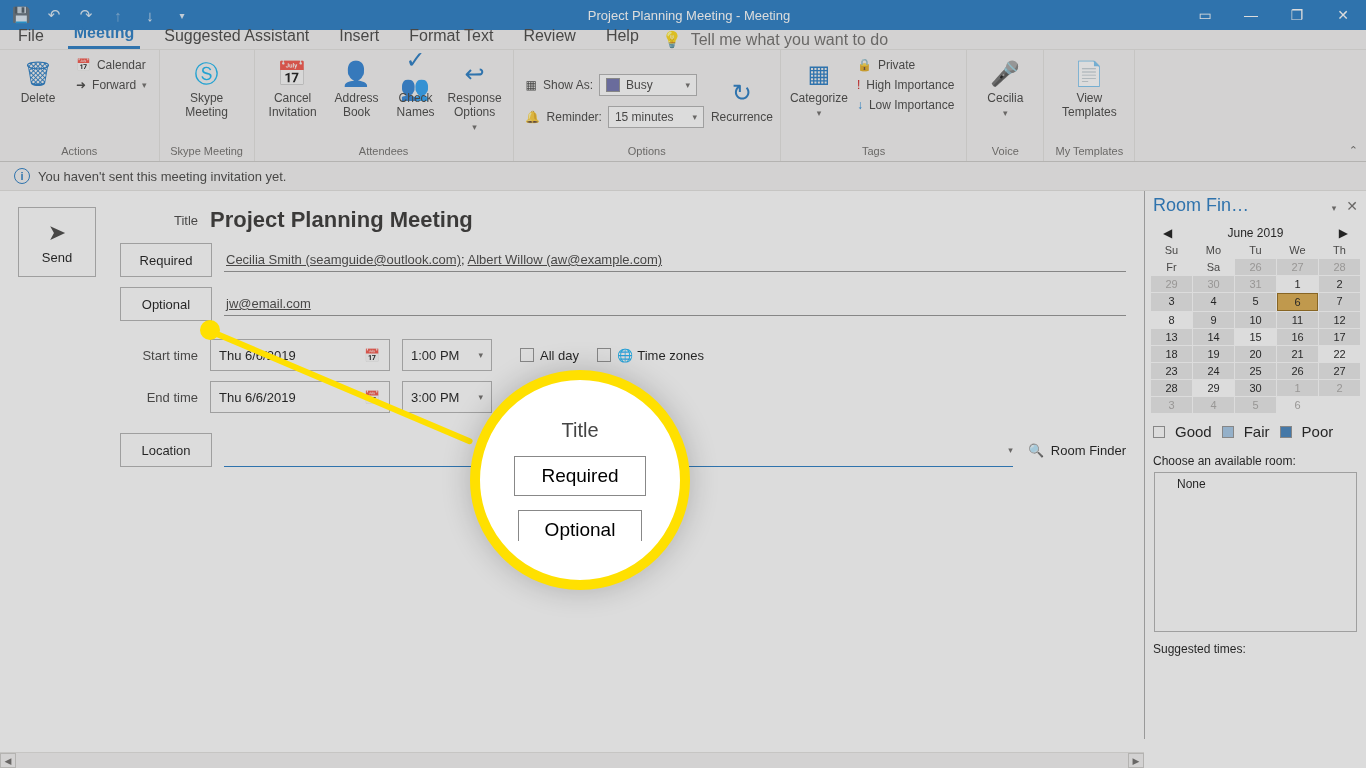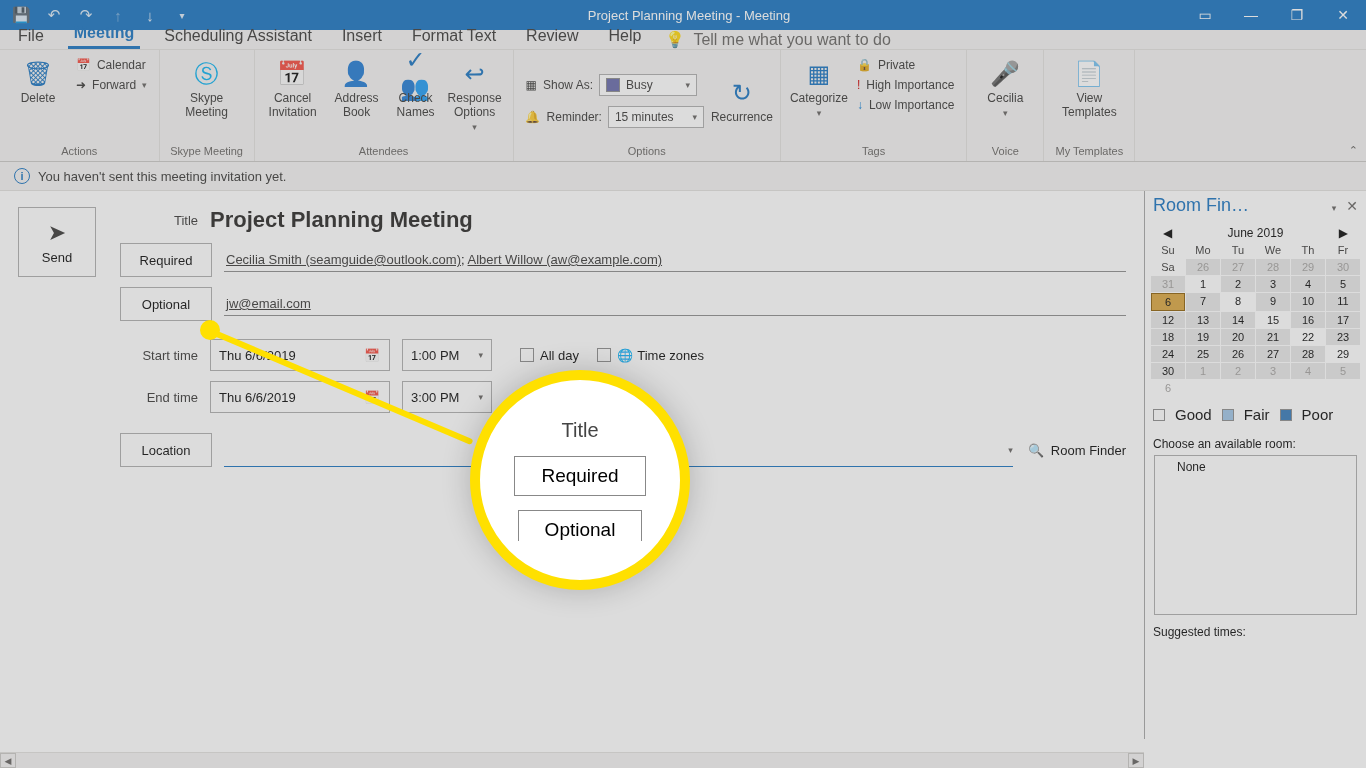--- a/index.html
+++ b/index.html
@@ -54,21 +54,21 @@
 .link { color: #106ebe; }
 .loc-row { border-bottom: 1px solid #106ebe; flex: 1; height: 34px; display: flex; align-items: center; justify-content: end; gap: 12px; }
 .roomfinder-btn { display: flex; align-items: center; gap: 6px; margin-left: 16px; font-size: 13px; }
 
 
 .roomfinder { width: 222px; border-left: 1px solid #a3a3a3; background: #fff; display: flex; flex-direction: column; font-size: 12px; }
 .rf-head { display: flex; justify-content: space-between; align-items: center; padding: 4px 8px; color: #106ebe; font-size: 18px; font-weight: 400; }
 .rf-close { color: #605e5c; font-size: 14px; }
 .cal { padding: 4px 6px; }
 .cal-head { display: flex; justify-content: space-between; align-items: center; font-size: 12px; padding: 2px 12px; }
-.cal-grid { display: grid; grid-template-columns: repeat(6, 1fr); text-align: center; font-size: 11px; gap: 1px; }
+.cal-grid { display: grid; grid-template-columns: repeat(5, 1fr); text-align: center; font-size: 11px; gap: 1px; }
 .cal-grid .dow { font-weight: normal; color: #323130; padding: 2px 0; }
 .cal-grid .cell { padding: 2px 0; background: #e6e6e6; }
 .cal-grid .other { color: #a19f9d; }
 .cal-grid .sel-day { background: #d8a33a; border: 1px solid #8a5a00; }
 .cal-grid .good { background: #fff; }
 .legend { display: flex; gap: 10px; padding: 6px 8px; font-size: 15px; align-items: center; }
 .lg-box { width: 12px; height: 12px; border: 1px solid #888; }
 .rf-label { padding: 8px 8px 2px; font-size: 12px; }
 .rf-list { border: 1px solid #ababab; margin: 2px 9px; height: 160px; padding: 4px 22px; font-size: 12px; }
 
@@ -104,21 +104,21 @@
     <div class="win-btn">▭</div>
     <div class="win-btn">—</div>
     <div class="win-btn">❐</div>
     <div class="win-btn close">✕</div>
   </div>
 </div>
 
 <div class="ribbon-tabs">
   <div class="ribbon-tab">File</div>
   <div class="ribbon-tab active">Meeting</div>
-  <div class="ribbon-tab">Scheduling Assistant</div>
+  <div class="ribbon-tab">Suggested Assistant</div>
   <div class="ribbon-tab">Insert</div>
   <div class="ribbon-tab">Format Text</div>
   <div class="ribbon-tab">Review</div>
   <div class="ribbon-tab">Help</div>
   <div class="tellme">
     <span>💡</span>
     <span>Tell me what you want to do</span>
   </div>
 </div>
 

